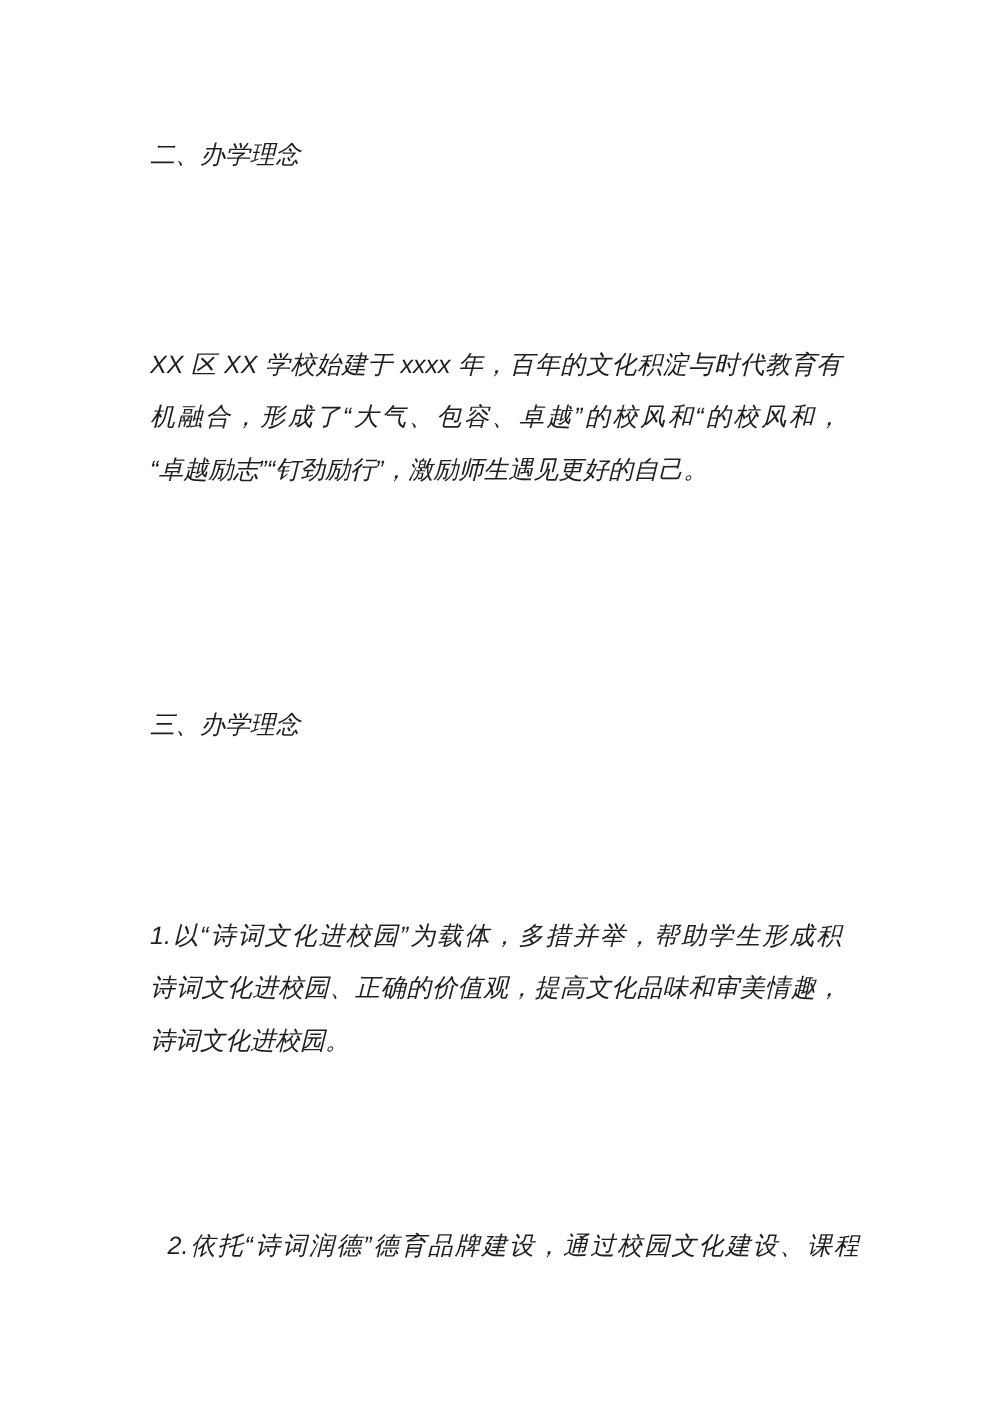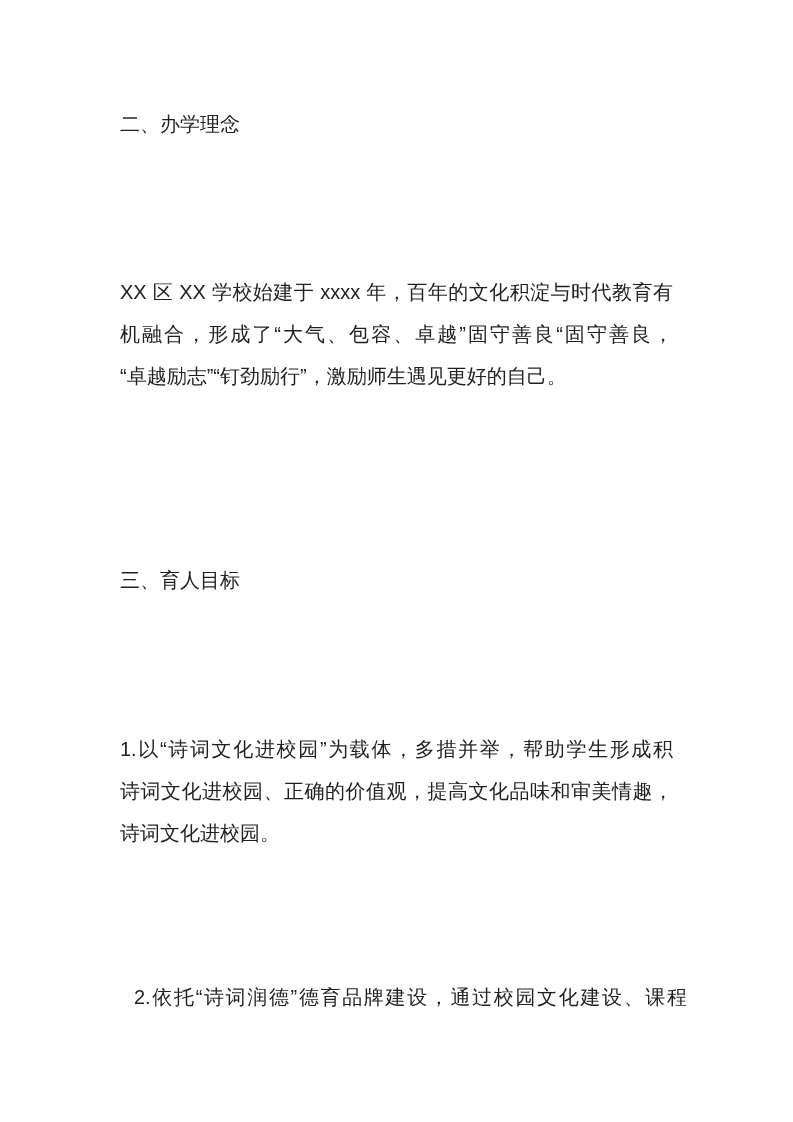--- a/index.html
+++ b/index.html
@@ -16,20 +16,21 @@
     font-family: "Liberation Sans", "DejaVu Sans", sans-serif;
     color: #1f1f1f;
   }
   .page {
     position: absolute;
     left: 0;
     top: 0;
     width: 793px;
     height: 1122px;
     background: #ffffff;
+    font-style: italic;
   }
   .block {
     position: absolute;
     left: 120px;
     width: 553px;
     font-size: 20px;
     line-height: 42px;
     letter-spacing: 0;
     white-space: normal;
   }
@@ -55,26 +56,26 @@
 <body>
 
 <div class="page">
 
   <div class="block heading" id="heading-1">
     <div class="line">二、办学理念</div>
   </div>
 
   <div class="block" id="para-intro">
     <div class="line fill">XX 区 XX 学校始建于 xxxx 年，百年的文化积淀与时代教育有</div>
-    <div class="line fill">机融合，形成了“大气、包容、卓越”固守善良“固守善良，</div>
+    <div class="line fill">机融合，形成了“大气、包容、卓越”的校风和“的校风和，</div>
     <div class="line">“卓越励志”“钉劲励行”，激励师生遇见更好的自己。</div>
   </div>
 
   <div class="block heading" id="heading-2">
-    <div class="line">三、育人目标</div>
+    <div class="line">三、办学理念</div>
   </div>
 
   <div class="block" id="para-goal1">
     <div class="line fill">1.以“诗词文化进校园”为载体，多措并举，帮助学生形成积</div>
     <div class="line fill">诗词文化进校园、正确的价值观，提高文化品味和审美情趣，</div>
     <div class="line">诗词文化进校园。</div>
   </div>
 
   <div class="block" id="para-goal2">
     <div class="line fill">2.依托“诗词润德”德育品牌建设，通过校园文化建设、课程</div>

